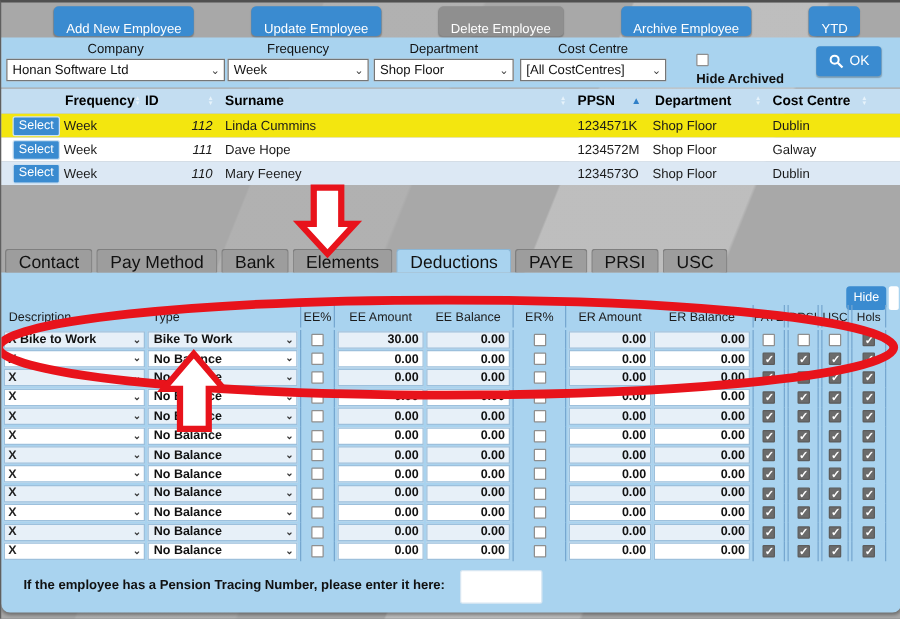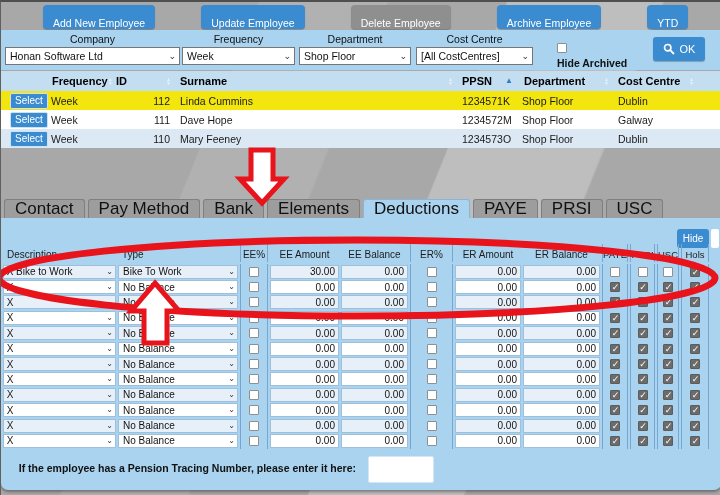--- a/index.html
+++ b/index.html
@@ -33,42 +33,42 @@
   .emp-header{height:20px;background:#c3ddf1;}
   .eh{display:flex;align-items:center;justify-content:space-between;font-size:11px;font-weight:bold;color:#000;
     padding:0 3px 0 4px;cursor:pointer;}
   .eh.c3,.eh.c4,.eh.c6{padding-left:6px;} .eh.c5{padding-left:8px;}
   .sort-ud{display:inline-flex;flex-direction:column;font-size:5px;line-height:4.5px;color:#e7f3fb;}
   .sort-asc{font-size:8px;color:#2f7fc8;line-height:8px;}
   .emp-row{height:19px;background:#fff;}
   .emp-row:nth-of-type(3){background:#dce8f4;}
   .emp-row.checked{background:#f3e60f;}
   .ec{display:flex;align-items:center;font-size:10.5px;color:#1a1a1a;padding-left:6px;overflow:hidden;}
-  .ec.c1{padding-left:3px;} .ec.c2{justify-content:flex-end;padding-right:4px;}
+  .ec.c1{padding-left:3px;} .ec.c2{justify-content:flex-end;padding-right:4px;font-style:italic;}
   .sel-btn{width:40px;height:16px;margin-left:3px;border:1px solid #cfe2f2;border-radius:2px;
     background:#3a8bd0;color:#fff;font-size:10px;line-height:13px;cursor:pointer;padding:0;}
   
   .tabs{position:absolute;left:3px;top:197px;height:19px;display:flex;gap:3px;z-index:2;}
   .tab{height:19px;padding:0 10px;background:#9d9d9d;border:1px solid #7f7f7f;border-bottom:none;
-    border-radius:3px 3px 0 0;font-size:17px;color:#111;display:flex;align-items:center;cursor:pointer;}
+    border-radius:3px 3px 0 0;font-size:14px;color:#111;display:flex;align-items:center;cursor:pointer;}
   .tab.checked{background:#a9d3ef;border-color:#8ab6d6;}
   
   .panel{position:absolute;left:0;top:216px;width:720px;height:272px;background:#a9d3ef;
     border-radius:0 0 7px 7px;box-shadow:0 2px 3px rgba(0,0,0,.35);padding-left:41px;}
   .hide-btn{position:absolute;right:12px;top:11px;width:32px;height:19px;border:none;border-radius:3px;
     background:#3a8bd0;color:#fff;font-size:10px;cursor:pointer;padding:0;}
   .scroll-thumb{position:absolute;right:2px;top:11px;width:8px;height:19px;background:#fff;border-radius:2px;cursor:pointer;}
   .dgrid{display:grid;grid-template-columns:113px 120px 28px 69px 67px 43px 66px 77px 26px 25px 22px 28px;
     column-gap:2px;padding-left:2px;}
   .ded-header{position:absolute;left:0;top:26px;width:716px;height:18px;align-items:end;}
   .dh{font-size:10px;color:#1c1c1c;display:flex;align-items:flex-end;justify-content:center;
     padding-bottom:2px;height:100%;}
   .dh.left{justify-content:flex-start;padding-left:4px;}
   .dh.small{font-size:9.5px;}
-  .ded-rows{position:absolute;left:0;top:46px;width:716px;}
+  .ded-rows{position:absolute;left:0;top:46px;width:716px;font-weight:bold;}
   .ded-row{height:15.4px;align-items:center;}
   .dcell{height:100%;display:flex;align-items:center;justify-content:center;}
   .box{height:14px;width:100%;background:#fff;border:1px solid #9dc0dc;display:flex;align-items:center;
     font-size:10px;color:#111;}
   .ded-row:nth-of-type(odd) .box{background:#e7f0f8;}
   .sel-box{padding:0 2px 0 4px;cursor:pointer;}
   .desc-box{padding:0 2px 0 0;cursor:pointer;}
   .xbtn{width:12px;text-align:center;font-size:10px;color:#222;cursor:pointer;flex:0 0 12px;}
   .dval{flex:1;overflow:hidden;white-space:nowrap;}
   .chev{font-size:8px;color:#333;line-height:8px;margin-left:2px;}

